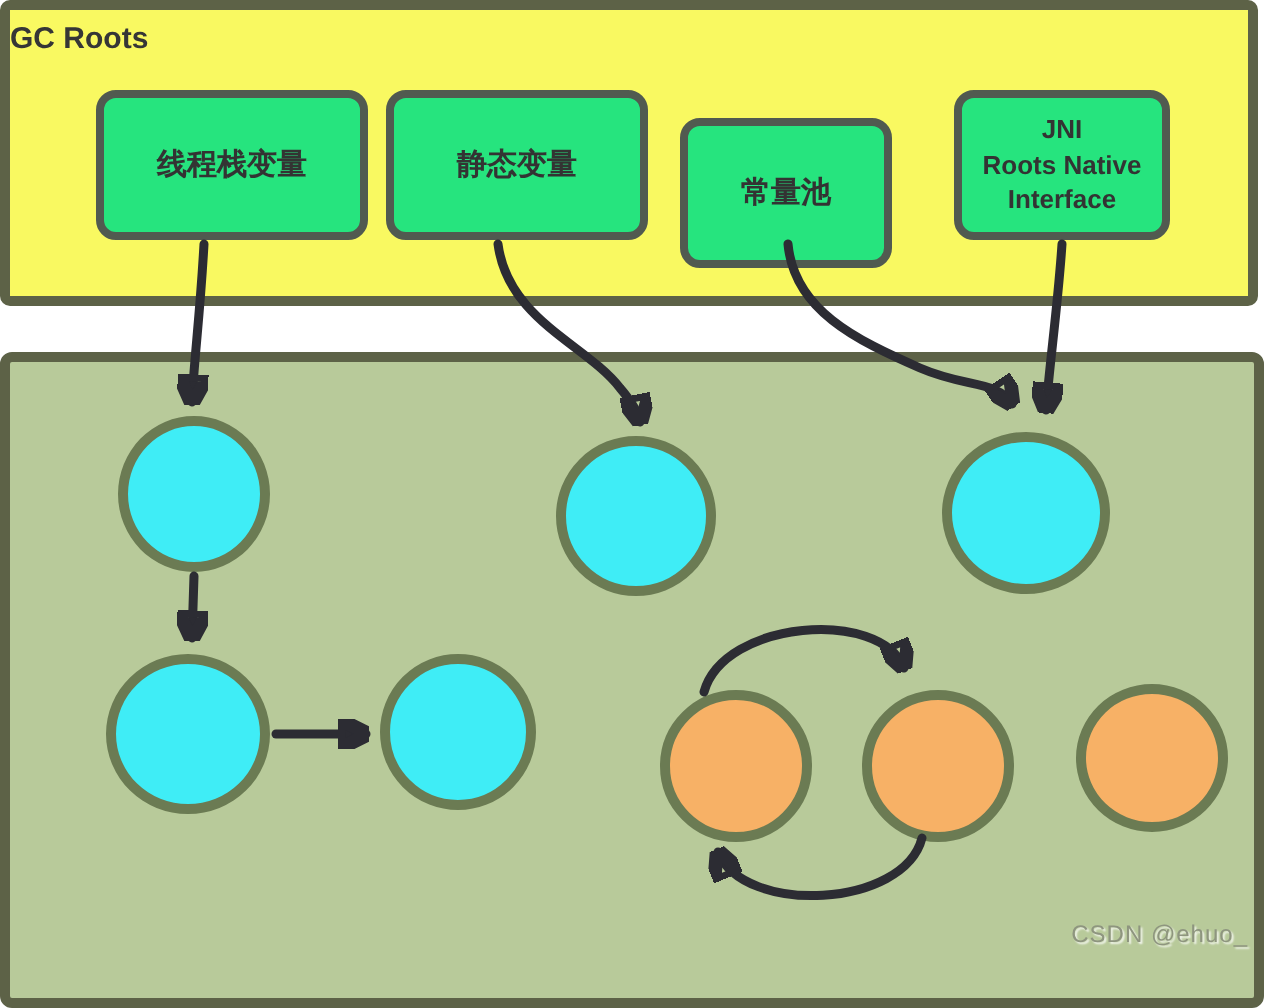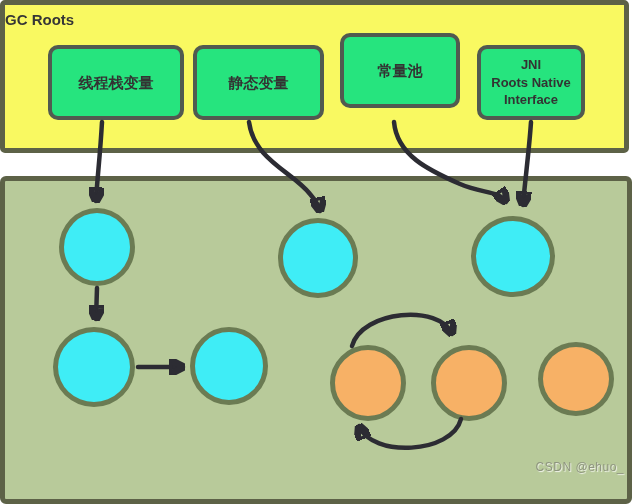--- a/index.html
+++ b/index.html
@@ -44,21 +44,21 @@
 </style>
 </head>
 <body>
 
 <div class="canvas">
 
   <div class="gc-panel">
     <div class="gc-title">GC Roots</div>
     <div class="root-box" style="left:43px;top:40px;width:136px;height:75px;">线程栈变量</div>
     <div class="root-box" style="left:188px;top:40px;width:131px;height:75px;">静态变量</div>
-    <div class="root-box" style="left:335px;top:28px;width:120px;height:75px;text-align:center;">常量池</div>
+    <div class="root-box" style="left:335px;top:54px;width:106px;height:75px;text-align:center;">常量池</div>
     <div class="root-box small" style="left:472px;top:40px;width:108px;height:75px;">JNI
 Roots Native
 Interface</div>
   </div>
 
   <div class="heap-panel"></div>
 
   <div class="node cyan" style="left:59px;top:208px;width:76px;height:78px;"></div>
   <div class="node cyan" style="left:278px;top:218px;width:80px;height:80px;"></div>
   <div class="node cyan" style="left:471px;top:216px;width:84px;height:81px;"></div>

